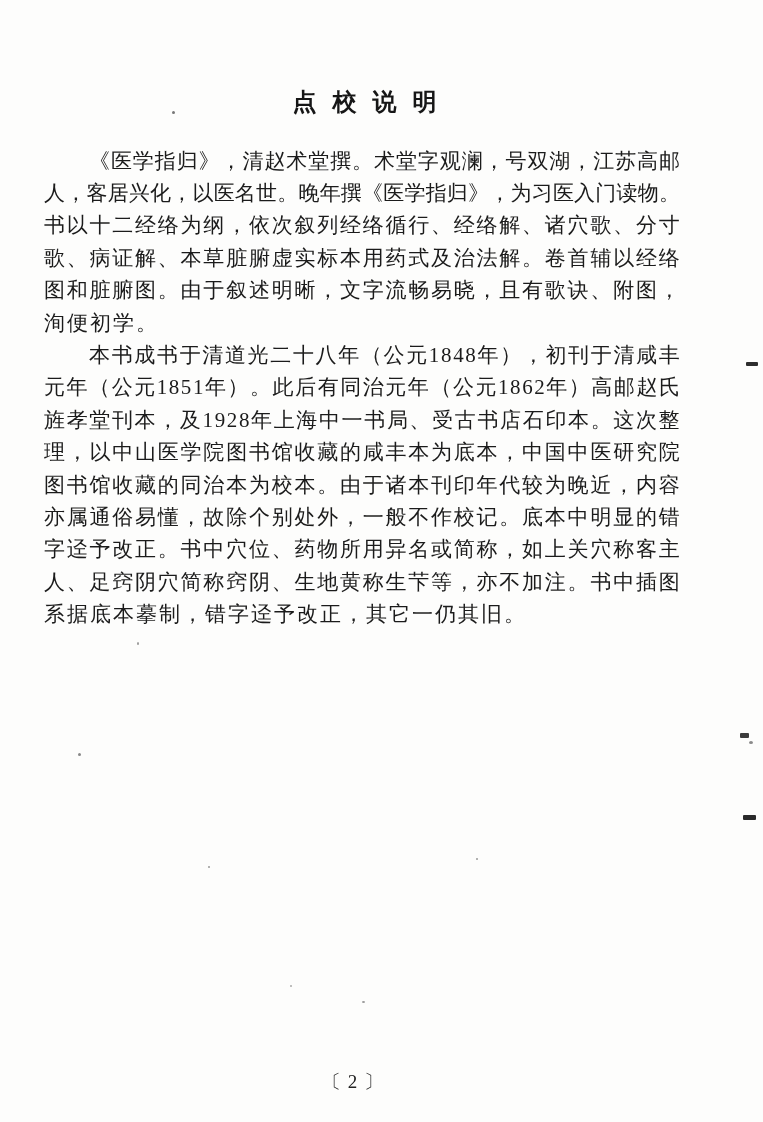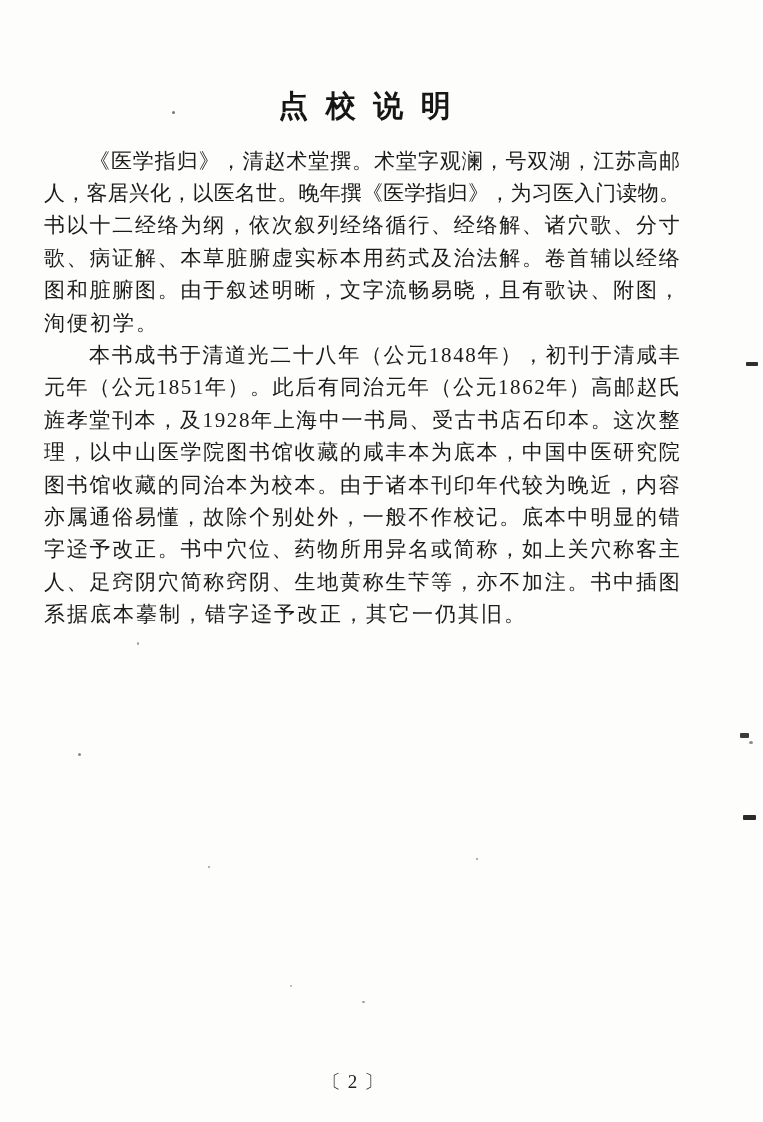--- a/index.html
+++ b/index.html
@@ -16,21 +16,21 @@
     font-family: "Liberation Serif", "DejaVu Serif", serif;
     color: #1b1b1b;
   }
   .title {
     position: absolute;
     top: 86px;
     left: 44px;
     width: 636px;
     margin: 0;
     text-align: center;
-    font-size: 30px;
+    font-size: 24px;
     font-weight: bold;
     letter-spacing: 5px;
     padding-left: 5px; 
     white-space: nowrap;
     color: #161616;
   }
   .text-block {
     position: absolute;
     top: 145px;
     left: 44px;

